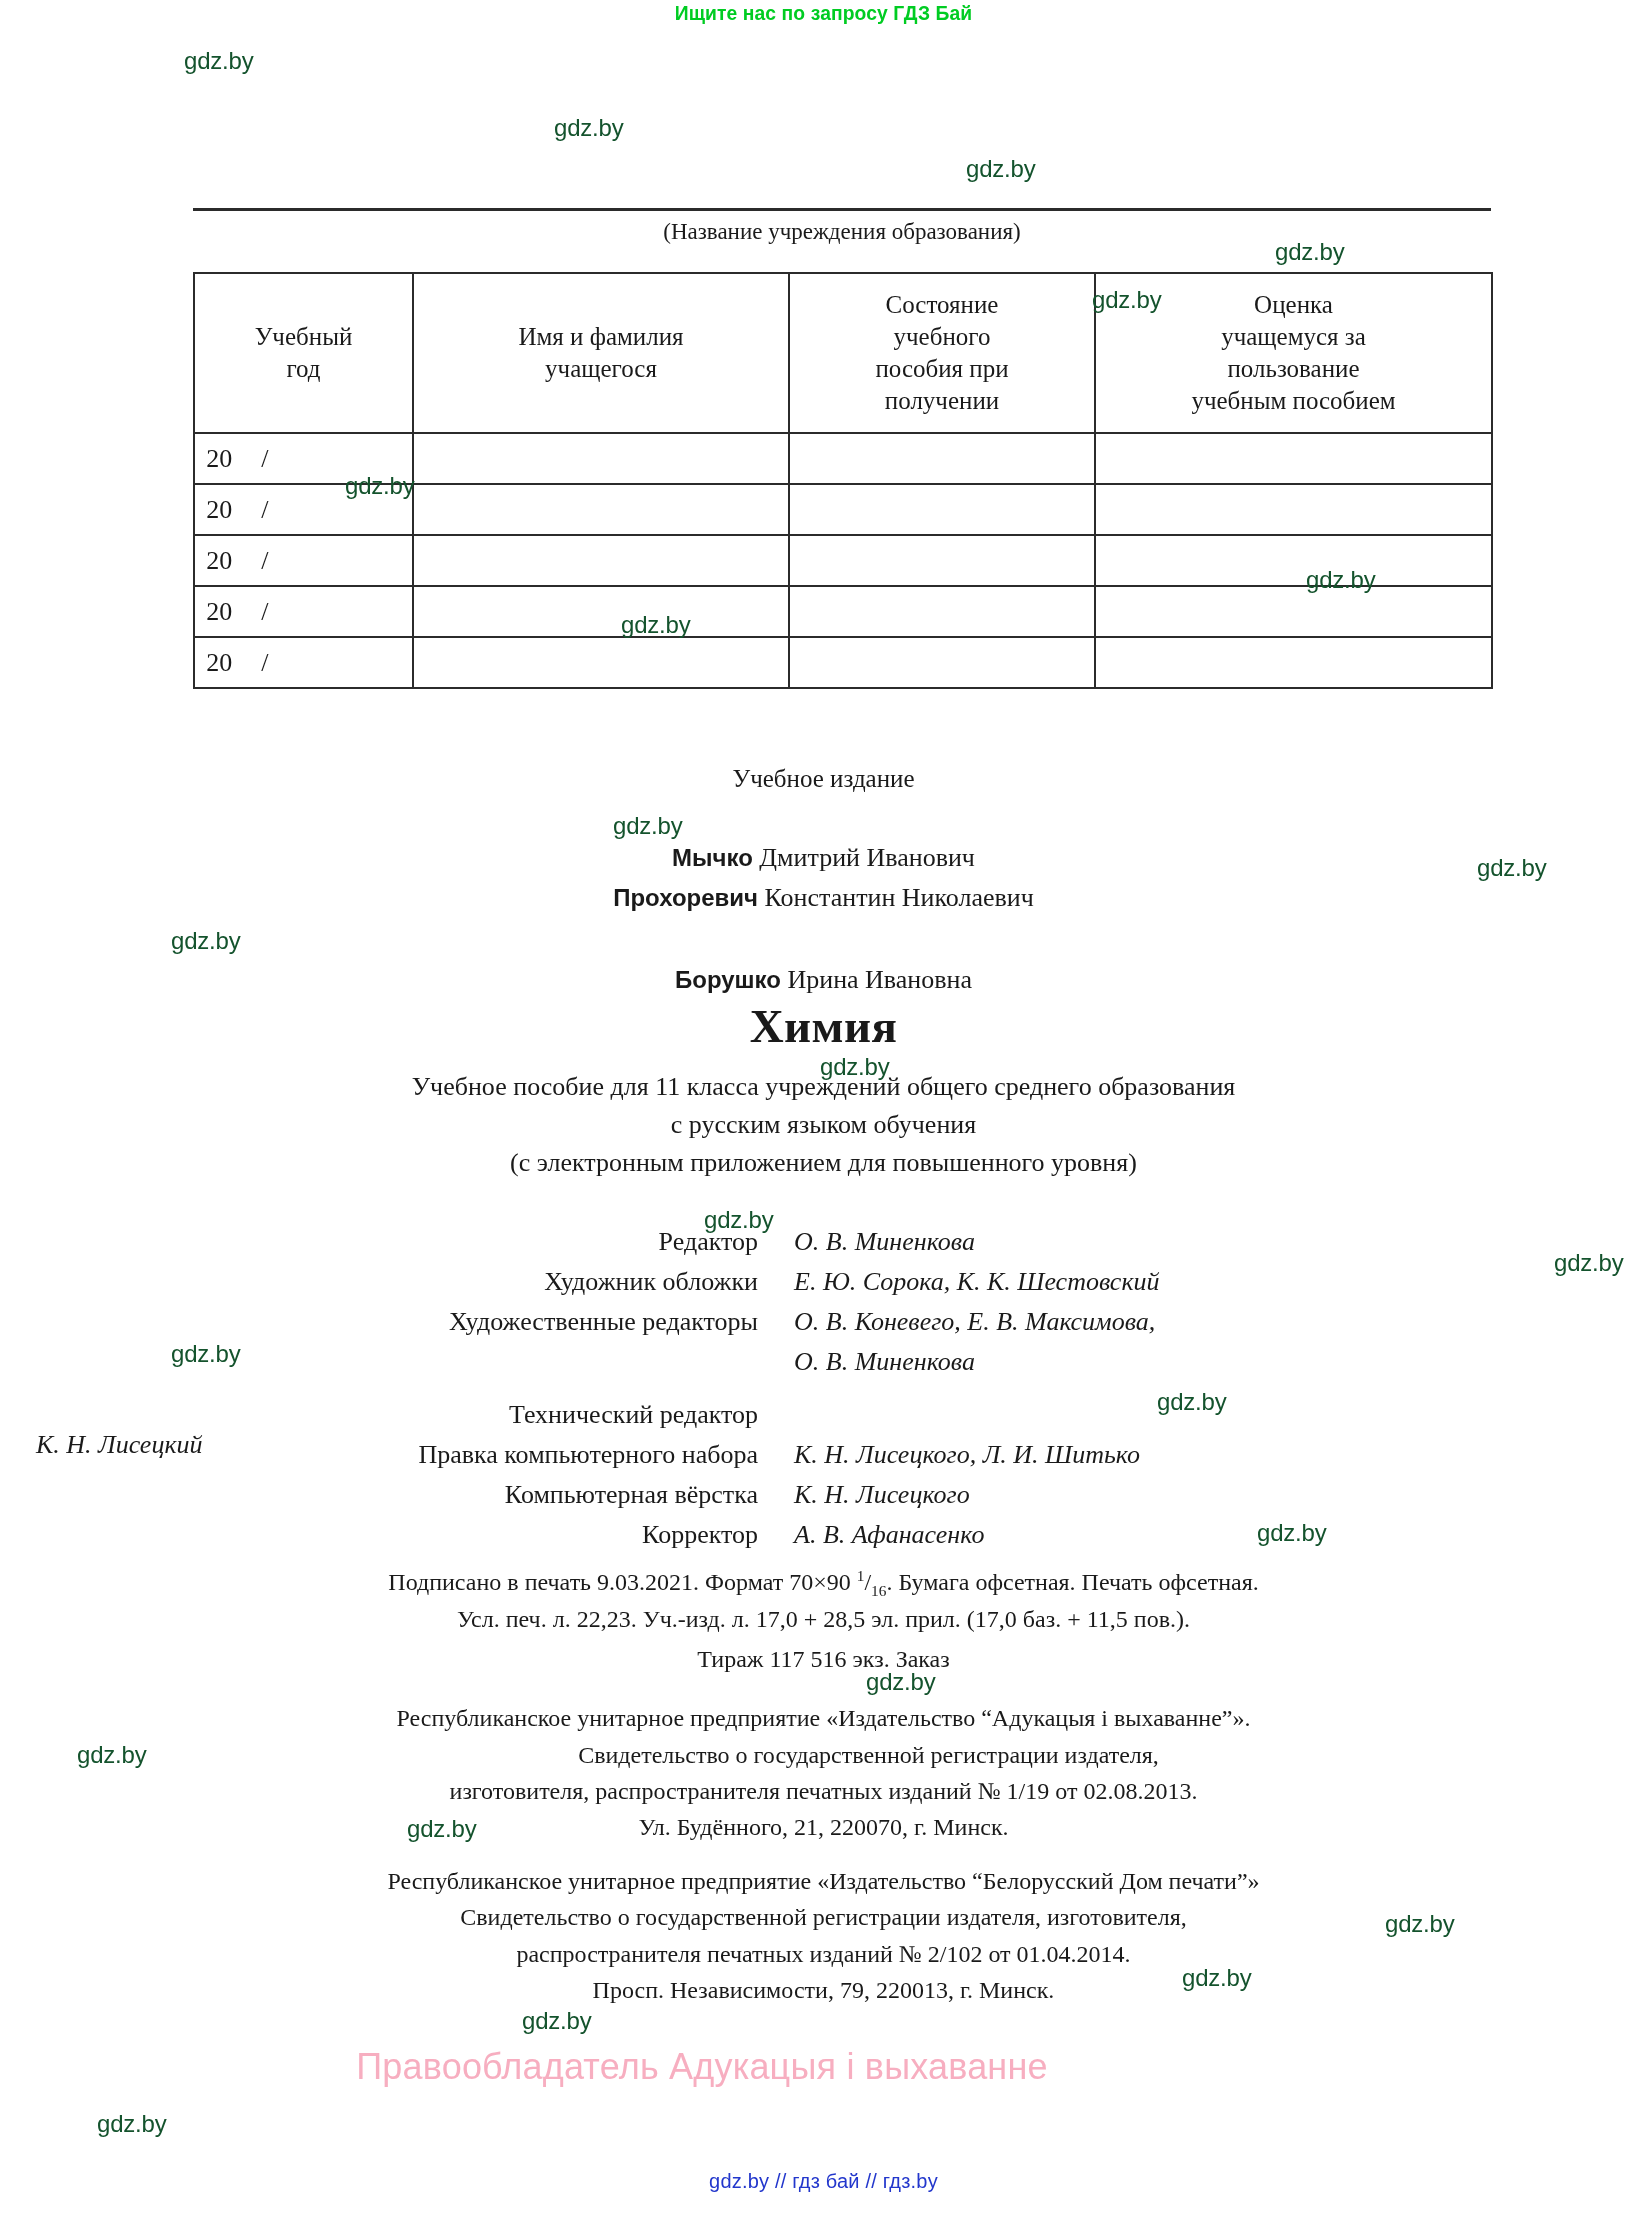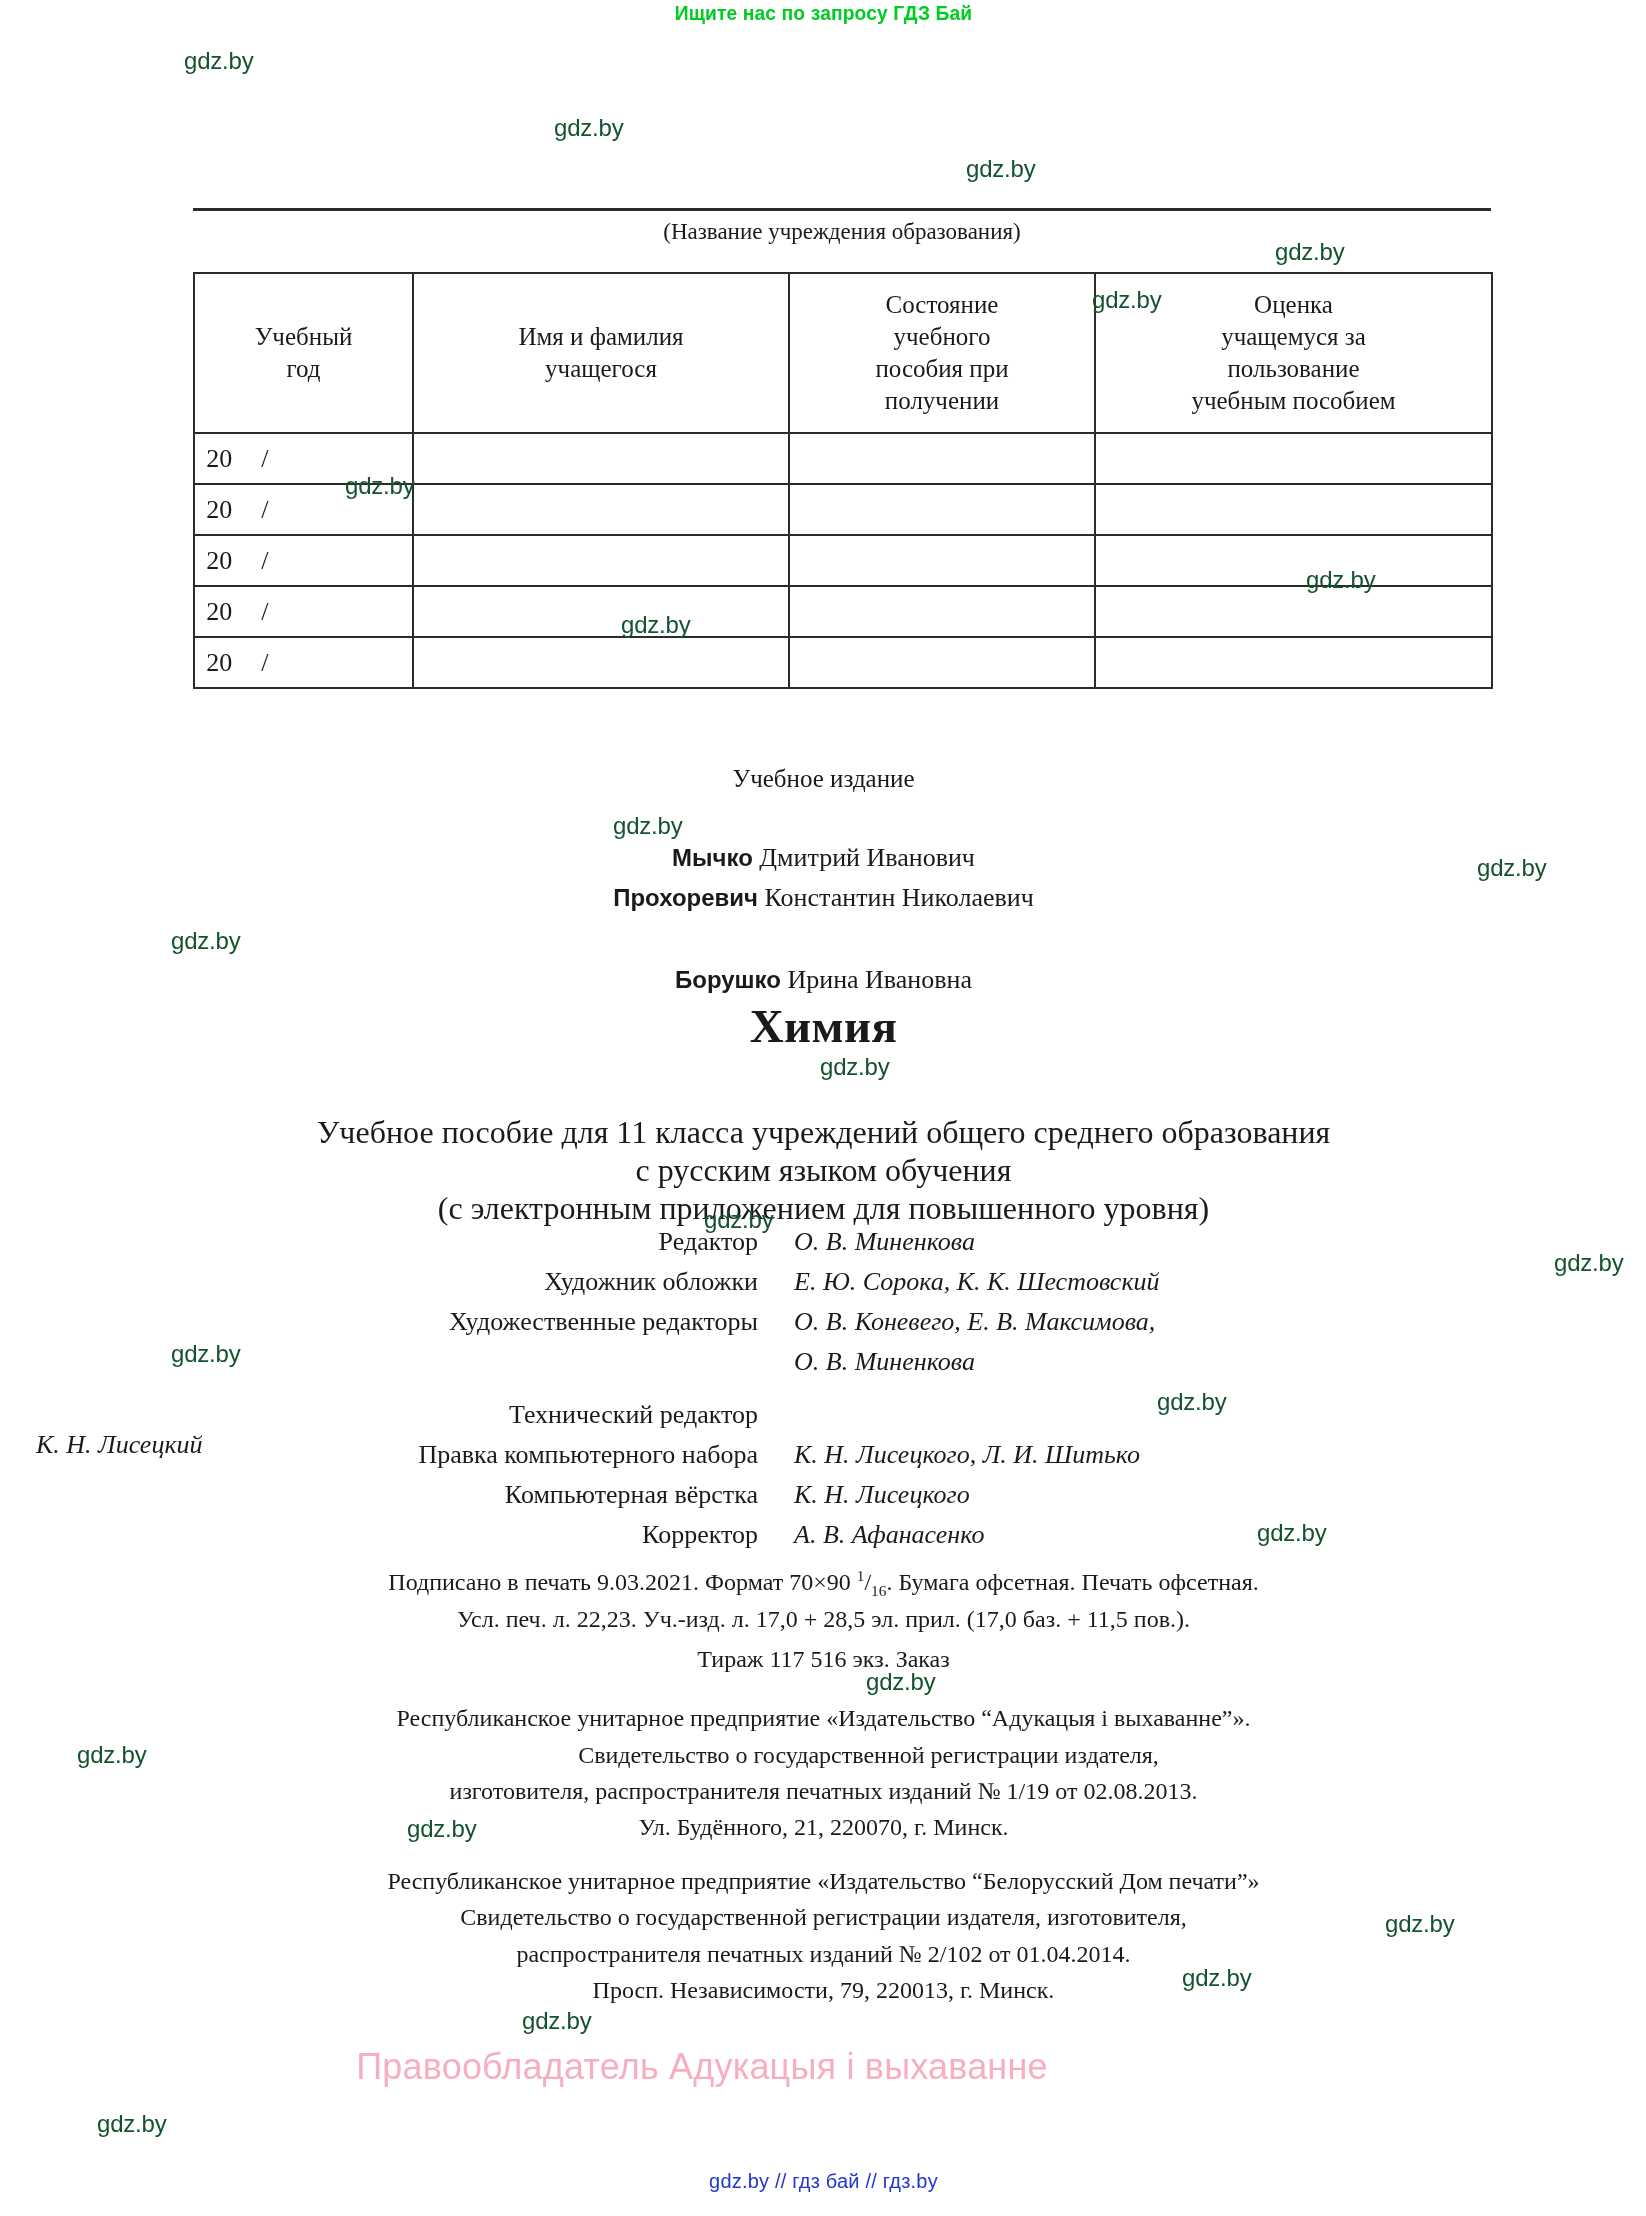--- a/index.html
+++ b/index.html
@@ -121,21 +121,21 @@
   .a1 { top: 845px; }
   .a2 { top: 885px; }
   .a3 { top: 925px; margin-top: 42px; }
 
   .book-title {
     top: 999px;
     font-size: 47px;
     font-weight: bold;
     letter-spacing: 0.4px;
   }
-  .subtitle { font-size: 32px; line-height: 1.0; margin-top: 42px; }
+  .subtitle { font-size: 26px; line-height: 1.0; }
   .s1 { top: 1074px; }
   .s2 { top: 1112px; }
   .s3 { top: 1150px; }
 
   
   .credits {
     position: absolute;
     left: 0;
     top: 1227px;
     width: 1647px;

